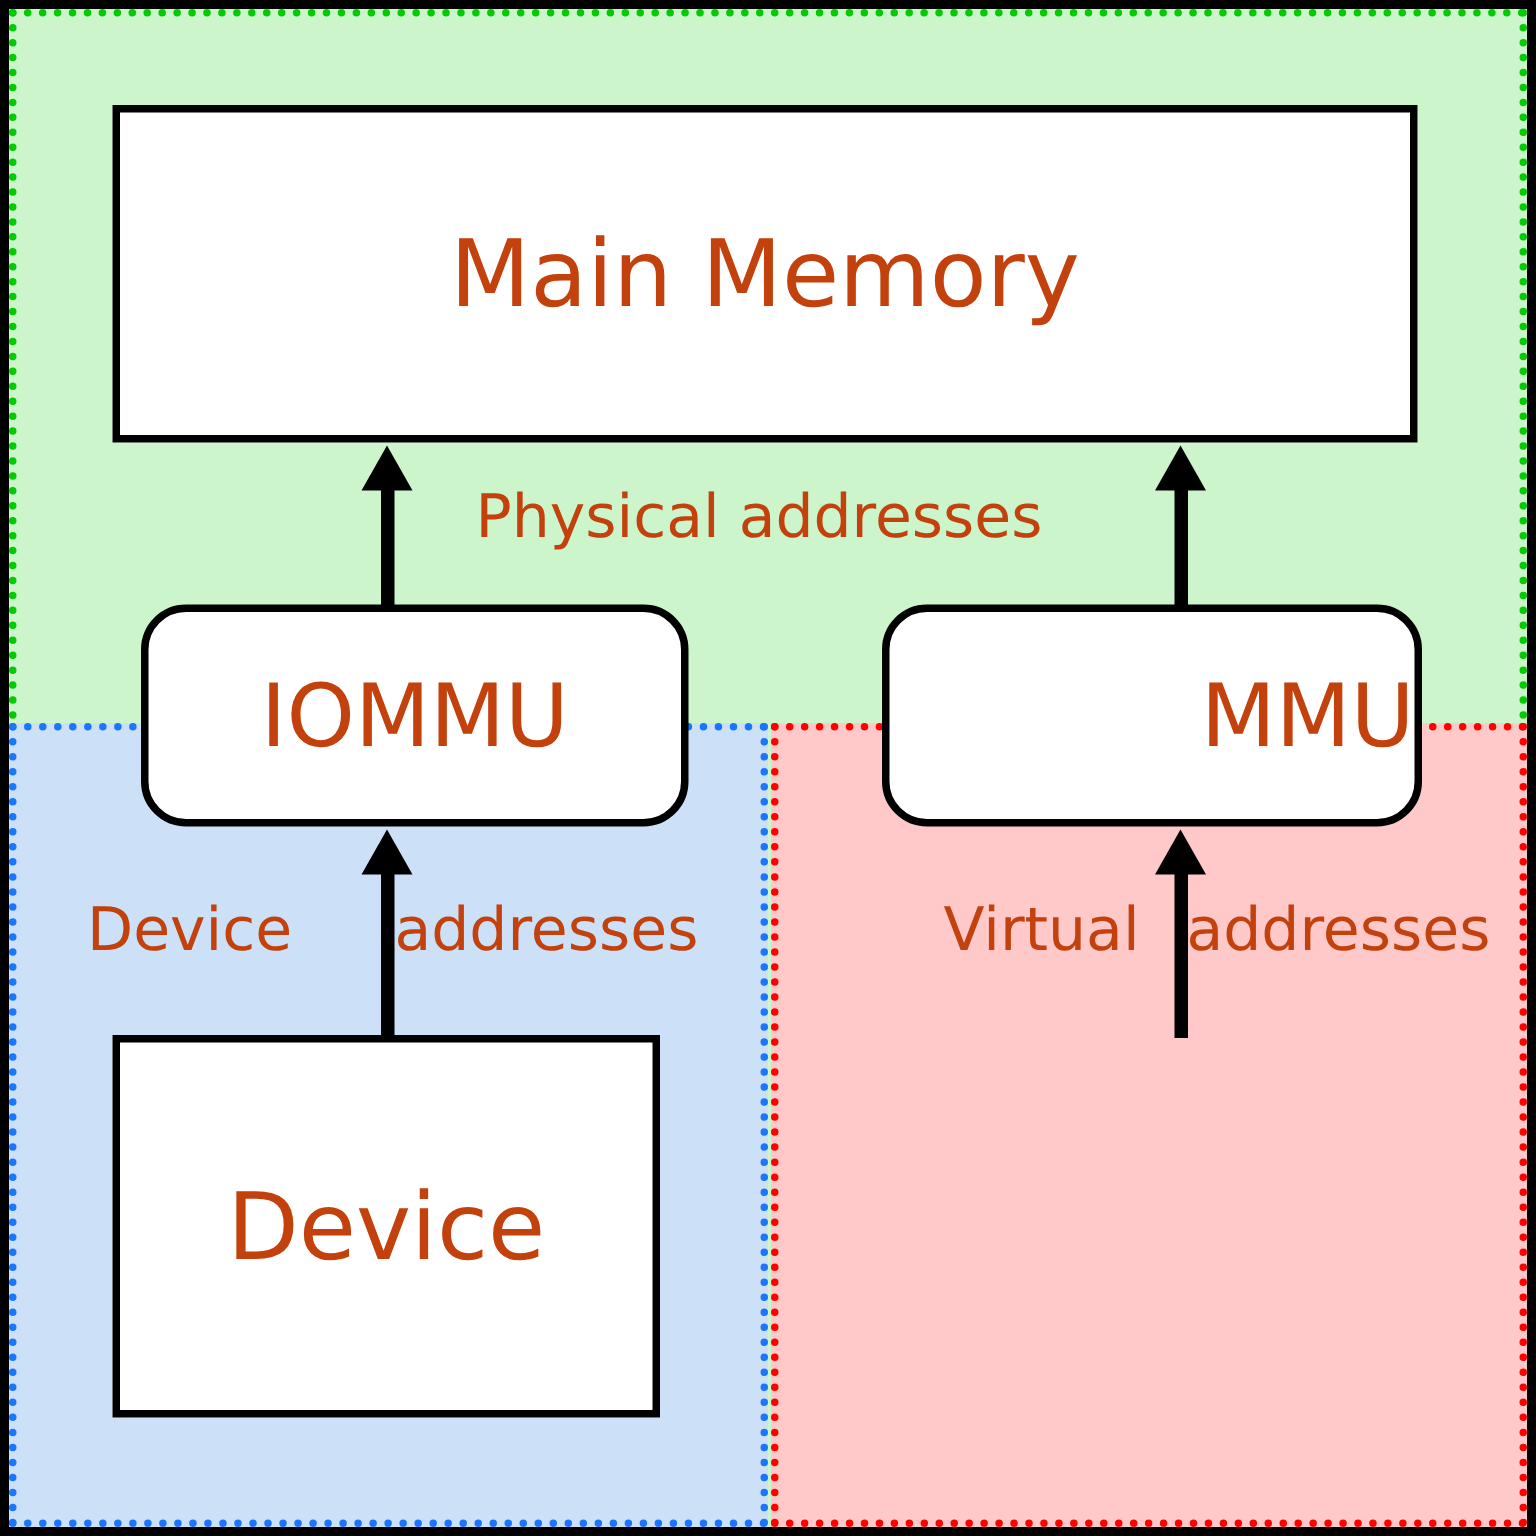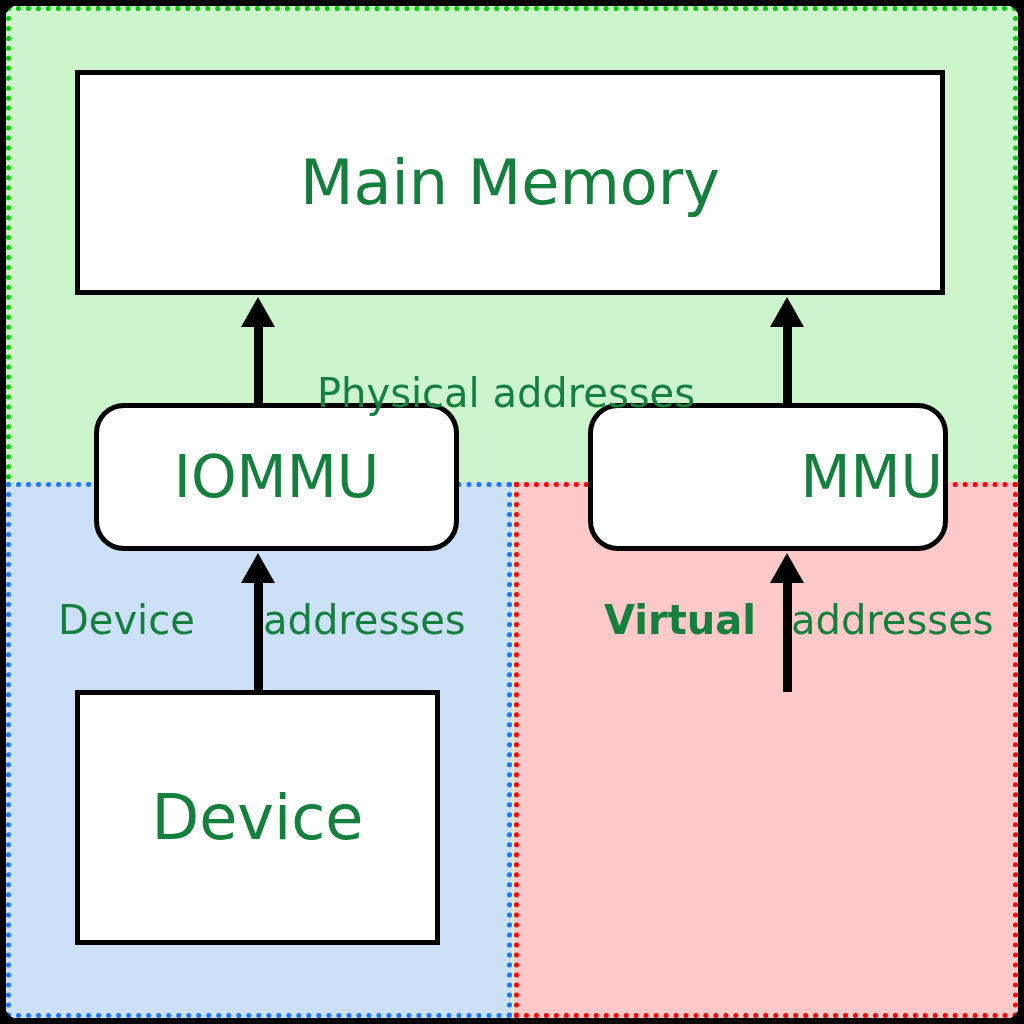--- a/index.html
+++ b/index.html
@@ -7,22 +7,21 @@
     padding: 0;
     background: #000;
   }
   .canvas {
     position: relative;
     width: 1024px;
     height: 1024px;
     background: #000;
     font-family: "DejaVu Sans", "Liberation Sans", sans-serif;
     overflow: hidden;
-    color: #15803d;
-    border-radius: 32px;
+    color: #c2410c;
   }
   .region {
     position: absolute;
     box-sizing: border-box;
     border: 5px dotted;
   }
   .region-memory {
     left: 6px; top: 6px; right: 6px; bottom: 6px;
     background: var(--memory-region-bg, #ccf5cc);
     border-color: var(--memory-region-border, #00cc00);
@@ -81,24 +80,24 @@
   .arrow-mmu-memory   { left: 770px; top: 297px; height: 108px; }
   .arrow-device-iommu { left: 241px; top: 553px; height: 139px; }
   .arrow-cpu-mmu      { left: 770px; top: 553px; height: 139px; }
   .edge-label {
     position: absolute;
     font-size: 40px;
     line-height: 1.1;
     white-space: nowrap;
     z-index: 5;
   }
-  .label-physical  { left: 317px; top: 323px; margin-top: 48px; }
+  .label-physical  { left: 317px; top: 323px; }
   .label-device-w1 { left: 58px;  top: 598px; }
   .label-device-w2 { left: 263px; top: 598px; }
-  .label-virtual-w1 { left: 604px; top: 598px; font-weight: bold; }
+  .label-virtual-w1 { left: 629px; top: 598px; }
   .label-virtual-w2 { left: 791px; top: 598px; }
 </style>
 </head>
 <body>
 
 <div class="canvas">
 
   <div class="region region-memory"></div>
   <div class="region region-device"></div>
   <div class="region region-cpu"></div>

